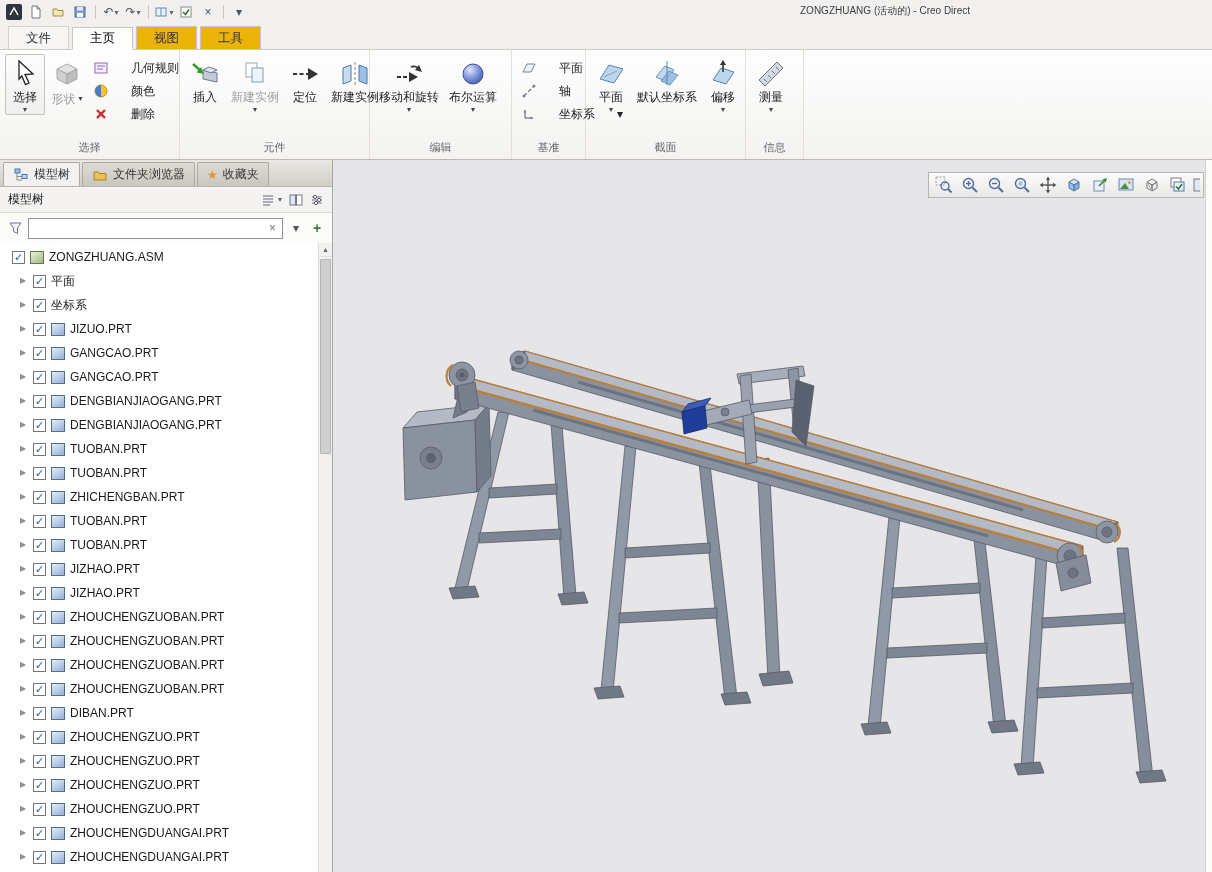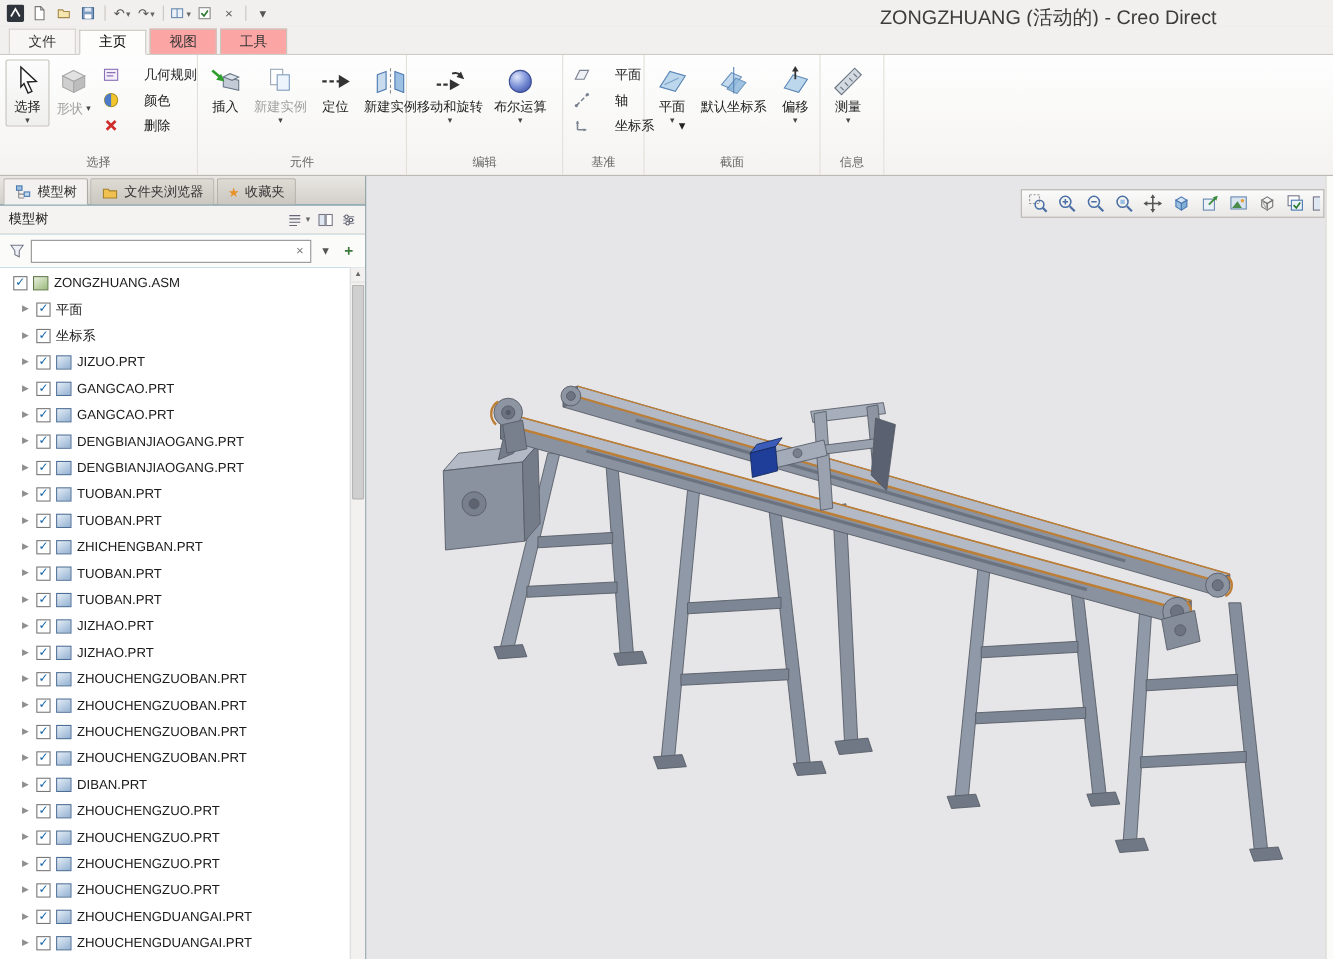--- a/index.html
+++ b/index.html
@@ -6,28 +6,28 @@
   html,body{width:1212px;height:872px;overflow:hidden;}
   body{font-family:"Liberation Sans","DejaVu Sans",sans-serif;font-size:12px;color:#222;background:#e6e5e7;}
 
   
   .titlebar{height:24px;background:#f1f0ee;display:flex;align-items:center;padding:0 4px;position:relative;}
   .qa{display:flex;align-items:center;gap:2px;}
   .qbtn{width:20px;height:18px;display:flex;align-items:center;justify-content:center;color:#555;font-size:12px;}
   .qbtn svg{display:block;}
   .qsep{width:1px;height:14px;background:#c8c5bf;margin:0 3px;}
   .qcaret{font-size:8px;color:#666;margin-left:1px;}
-  .title-text{position:absolute;left:800px;top:4px;font-size:18px;color:#3c3c3c;white-space:nowrap;}
+  .title-text{position:absolute;left:800px;top:4px;font-size:10px;color:#3c3c3c;white-space:nowrap;}
 
   
   .tabstrip{height:26px;background:#f1f0ee;display:flex;align-items:flex-end;padding-left:8px;gap:3px;border-bottom:1px solid #cfccc5;position:relative;z-index:2;}
   .tab{height:23px;padding:0 17px;display:flex;align-items:center;font-size:12.5px;color:#333;white-space:nowrap;}
   .tab.file{background:#f7f6f4;border:1px solid #d5d2cb;border-bottom:none;}
   .tab.active{background:#fdfdfc;border:1px solid #c9c6bf;border-bottom:1px solid #fdfdfc;margin-bottom:-1px;color:#000;}
-  .tab.gray{background:#fca5a5;border:1px solid #c9c6bf;border-bottom:none;}
+  .tab.gray{background:#eab308;border:1px solid #c9c6bf;border-bottom:none;}
 
   
   .ribbon{height:110px;background:linear-gradient(#fefefe,#f4f3f1);border-bottom:1px solid #bcb9b2;display:flex;}
   .rgroup{display:flex;flex-direction:column;border-right:1px solid #e3e0da;flex:0 0 auto;}
   .rbody{flex:1;display:flex;align-items:flex-start;padding:4px 5px 0;gap:2px;}
   .rname{text-align:center;font-size:11px;color:#666;padding:0 0 4px;}
   .bigbtn{display:flex;flex-direction:column;align-items:center;padding:2px 3px 0;border:1px solid transparent;border-radius:2px;}
   .bigbtn .bicon{width:32px;height:32px;display:flex;align-items:center;justify-content:center;}
   .bigbtn .blabel{font-size:12px;color:#222;margin-top:2px;white-space:nowrap;line-height:13px;}
   .bigbtn .bcaret{font-size:8px;color:#444;line-height:8px;margin-top:2px;}

